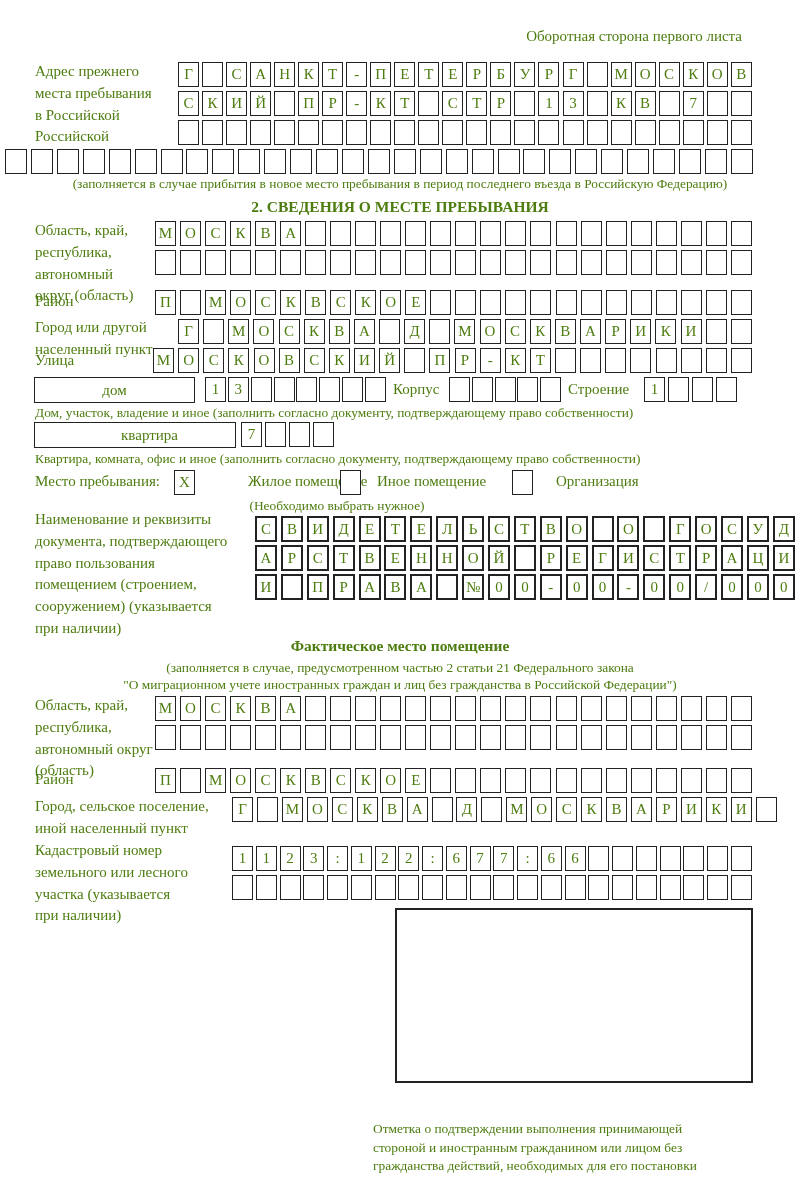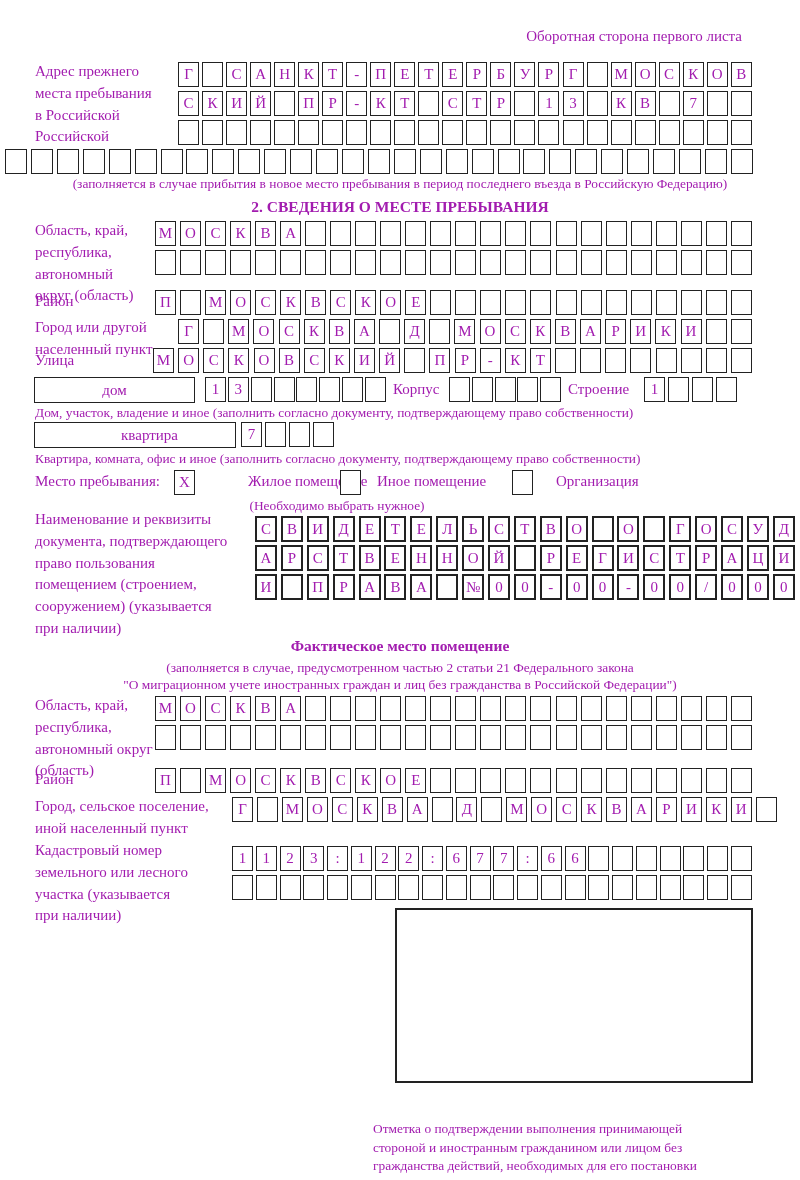--- a/index.html
+++ b/index.html
@@ -1,17 +1,17 @@
 <!DOCTYPE html>
 <html><head>
 <meta charset="utf-8">
 <style>
   html,body{margin:0;padding:0;background:#fff;}
   .page{position:relative;width:800px;height:1180px;background:#ffffff;
-        font-family:"Liberation Serif","DejaVu Serif",serif;color:#a21caf;overflow:hidden;}
+        font-family:"Liberation Serif","DejaVu Serif",serif;color:#4d7c0f;overflow:hidden;}
   .abs{position:absolute;}
   .lbl{font-size:15px;line-height:21.8px;white-space:nowrap;}
   .cap{font-size:13.4px;white-space:nowrap;}
   .center{width:800px;text-align:center;left:0;}
   .title{font-weight:bold;font-size:15.5px;}
   .cells{position:absolute;display:flex;justify-content:space-between;}
   .cell{width:21px;height:25px;border:1.6px solid #222;box-sizing:border-box;
         display:flex;align-items:center;justify-content:center;
         font-size:15px;line-height:1;background:#fff;}
   .w22 .cell{width:22px;}

